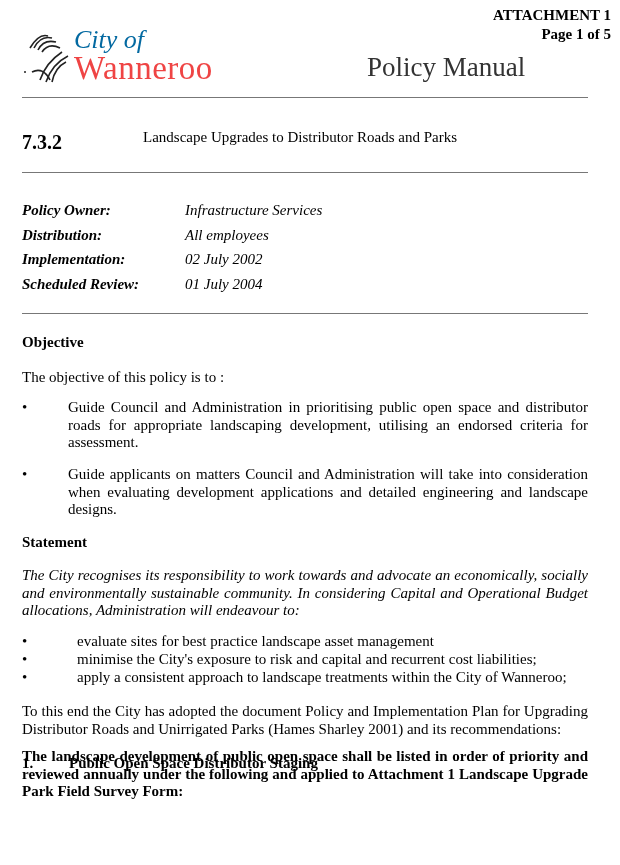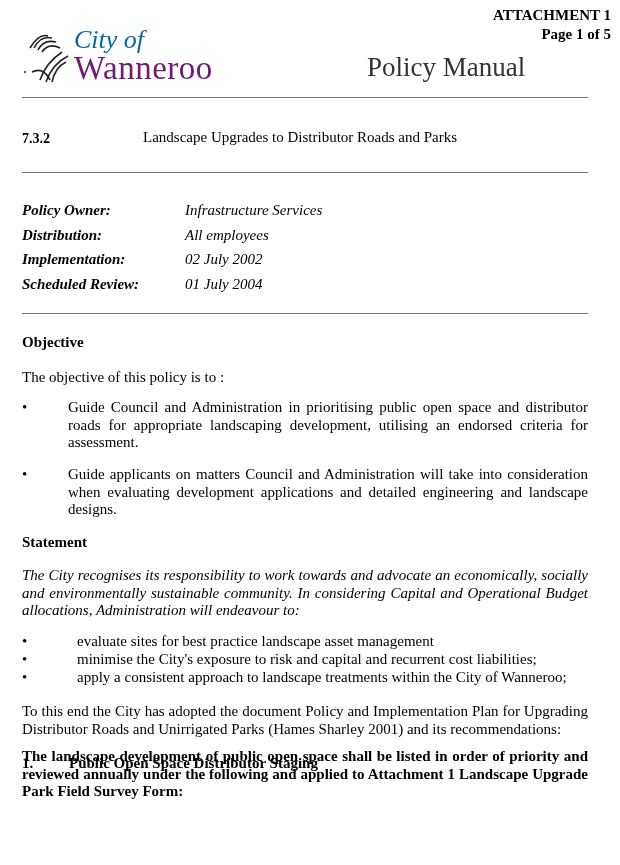--- a/index.html
+++ b/index.html
@@ -2,24 +2,24 @@
 <html><head>
 <meta charset="utf-8">
 <style>
   html, body { margin:0; padding:0; background:#fff; }
   body { width:620px; height:865px; position:relative; overflow:hidden;
          font-family:"Liberation Serif", serif; color:#000; }
   .abs { position:absolute; }
   .attach { right:9px; top:6px; text-align:right; font-weight:bold; font-size:15px; line-height:19px; }
   .logo { left:22px; top:26px; width:210px; height:60px; }
   .city-of { position:absolute; left:52px; top:0; font-size:26px; font-style:italic; line-height:28px; color:#0369a1; }
-  .wanneroo { position:absolute; left:52px; top:24px; font-size:33px; line-height:36px; color:#701a75; letter-spacing:0.5px; }
+  .wanneroo { position:absolute; left:52px; top:24px; font-size:33px; line-height:36px; color:#ef4444; letter-spacing:0.5px; }
   .manual { left:367px; top:52px; font-size:27px; color:#333; }
   .rule { left:22px; width:566px; height:1px; background:#777; }
-  .secnum { left:22px; top:131px; font-weight:bold; font-size:14px;text-align:right; }
+  .secnum { left:22px; top:131px; font-weight:bold; font-size:20px;text-align:right; }
   .sectitle { left:143px; top:129px; font-weight:normal; font-size:15px; }
   .meta { left:22px; top:198px; font-size:15px; line-height:24.5px; }
   .meta .row { display:flex;gap:28px; }
   .meta .k { width:135px; font-weight:bold; font-style:italic; }
   .meta .v { font-style:italic; }
   .h { left:22px; font-weight:bold; font-size:15px; }
   .p { left:22px; width:566px; font-size:15px; line-height:17.5px; text-align:justify; }
   .bl { left:22px; width:566px; font-size:15px; line-height:17.5px; }
   .bl .b { position:absolute; left:0; top:0; }
   .bl .t { margin-left:46px; text-align:justify; }

